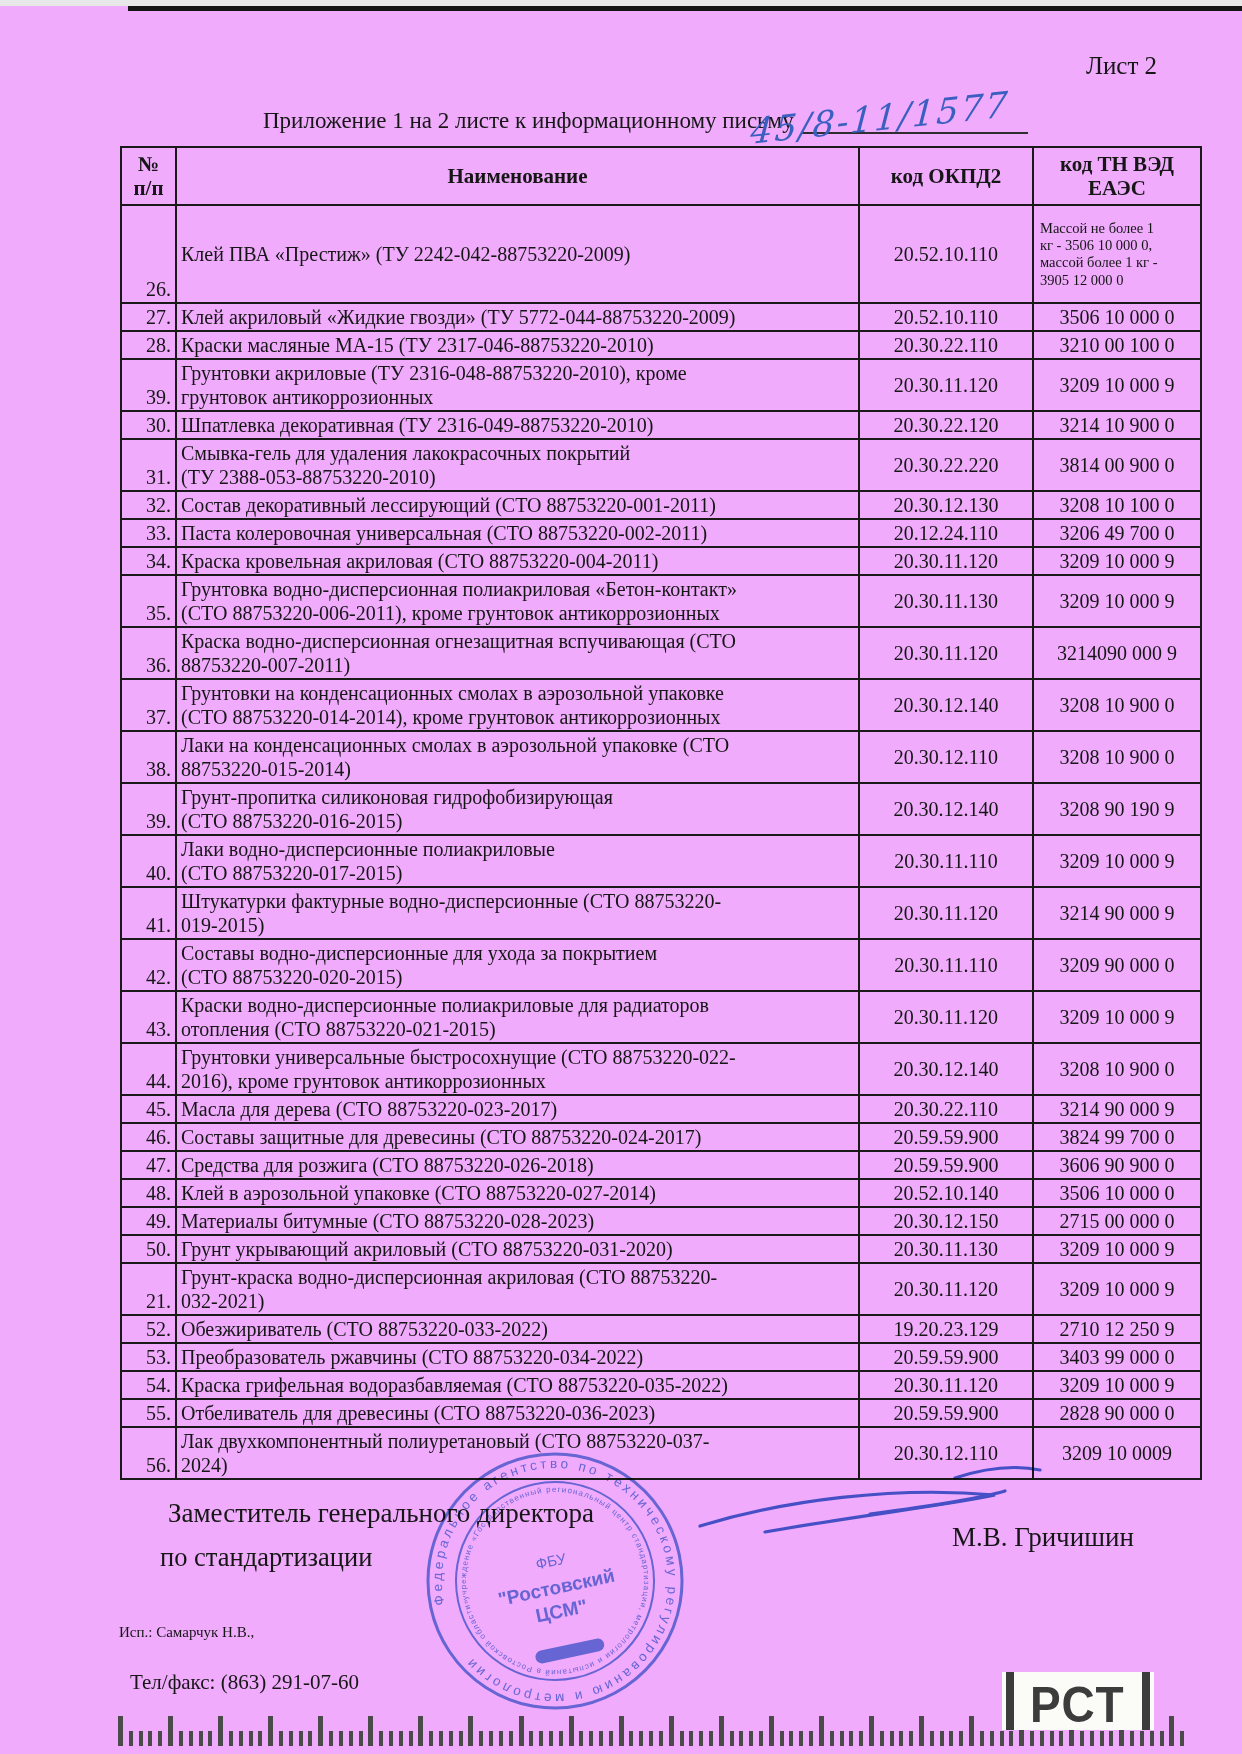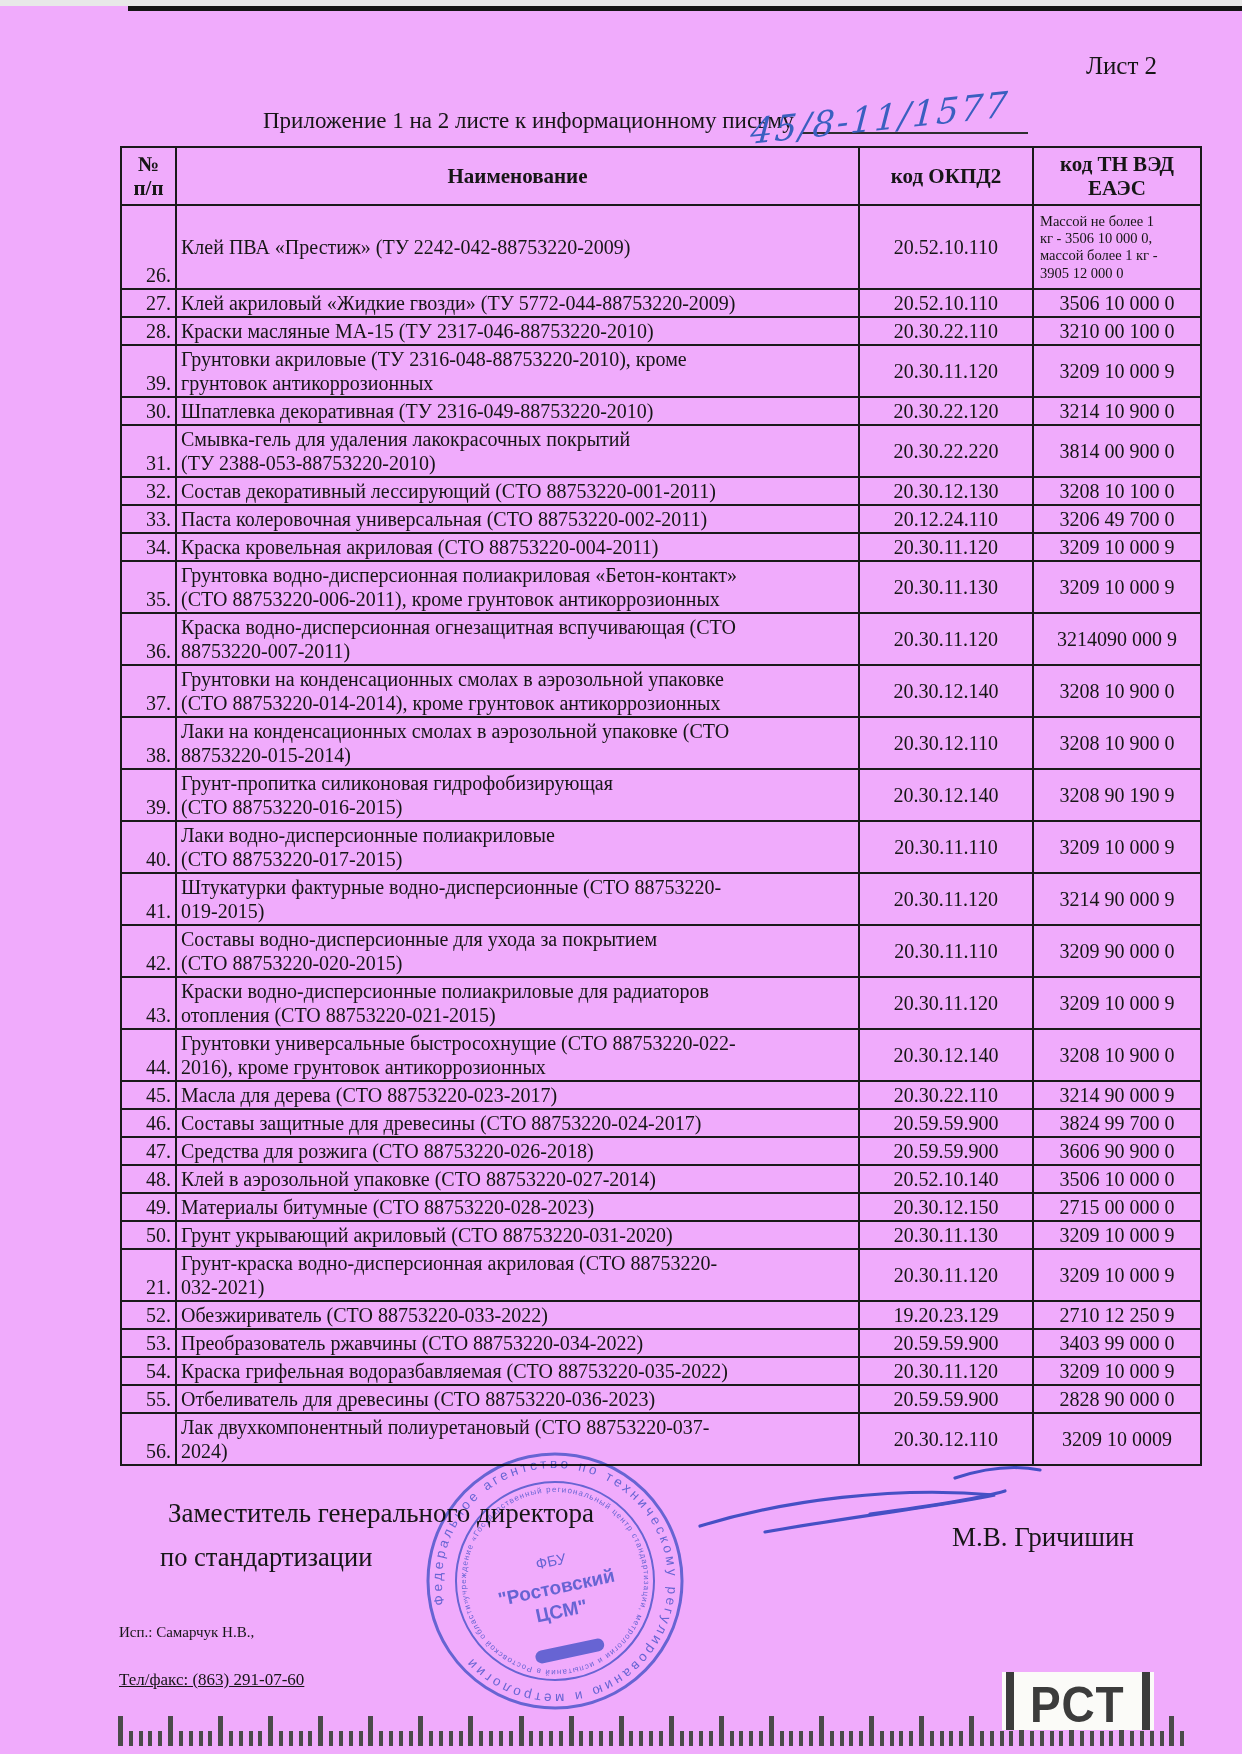--- a/index.html
+++ b/index.html
@@ -23,28 +23,28 @@
 
   table.products { position:absolute; top:140px; left:120px; width:1080px;
     border-collapse:collapse; table-layout:fixed; }
   table.products th, table.products td { border:2.5px solid #1a1a1a; }
   table.products thead th { font-size:21px; font-weight:bold; padding:4px 2px; line-height:1.15; text-align:center; }
   table.products td { font-size:20px; line-height:1.2; padding:1px 4px; }
   td.c-num  { vertical-align:bottom; text-align:right; padding-left:12px; padding-bottom:2px; }
   td.c-name { text-align:left; padding-left:14px; padding-right:8px; vertical-align:middle; white-space:pre-line; }
   td.c-okpd { text-align:center; vertical-align:middle; }
   td.c-tnved{ text-align:center; vertical-align:middle; white-space:pre-line; }
-  td.c-tnved.small { font-size:14.5px; line-height:1.2; text-align:left; padding:1px 6px; }
+  td.c-tnved.small { font-size:14.5px; line-height:1.2; text-align:left; padding:8px 6px; }
   tbody tr.tall-first td { height:80px; }
 
   .pos-line1 { position:absolute; left:168px; top:1492px; font-size:27px; }
   .pos-line2 { position:absolute; left:160px; top:1536px; font-size:26.5px; }
   .signer    { position:absolute; left:952px; top:1516px; font-size:27px; }
   .exec-line1{ position:absolute; left:119px; top:1618px; font-size:15px;text-align:center; }
-  .exec-line2{ position:absolute; left:119px; top:1664px; font-size:17px;text-decoration:underline; }
+  .exec-line2{ position:absolute; left:130px; top:1664px; font-size:21px; }
 
   .stamp { position:absolute; left:424px; top:1444px; width:262px; height:262px;
     opacity:0.82; mix-blend-mode:multiply; transform:rotate(-12deg); }
   .signature-svg { position:absolute; left:655px; top:1442px; width:410px; height:110px;
     mix-blend-mode:multiply; }
 
   .ruler { position:absolute; left:118px; top:1702px; width:1067px; height:38px;
     display:flex; justify-content:space-between; align-items:flex-end; }
   .ruler .tick { width:4px; height:15px; background:#4a4a4a; }
   .ruler .tick.tall { width:5px; height:30px; }

